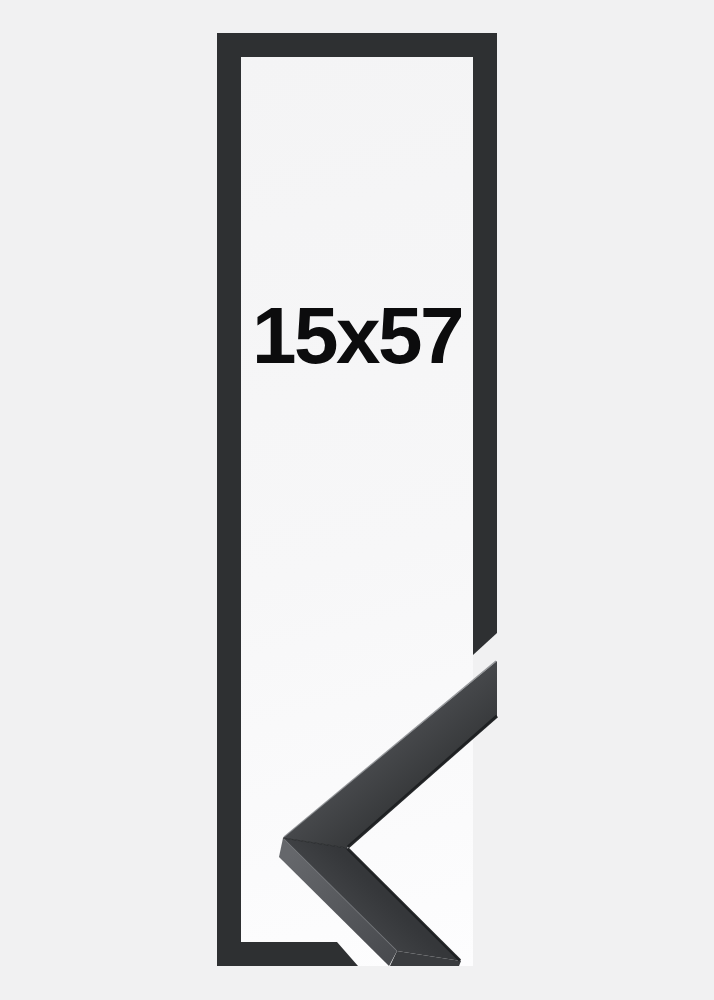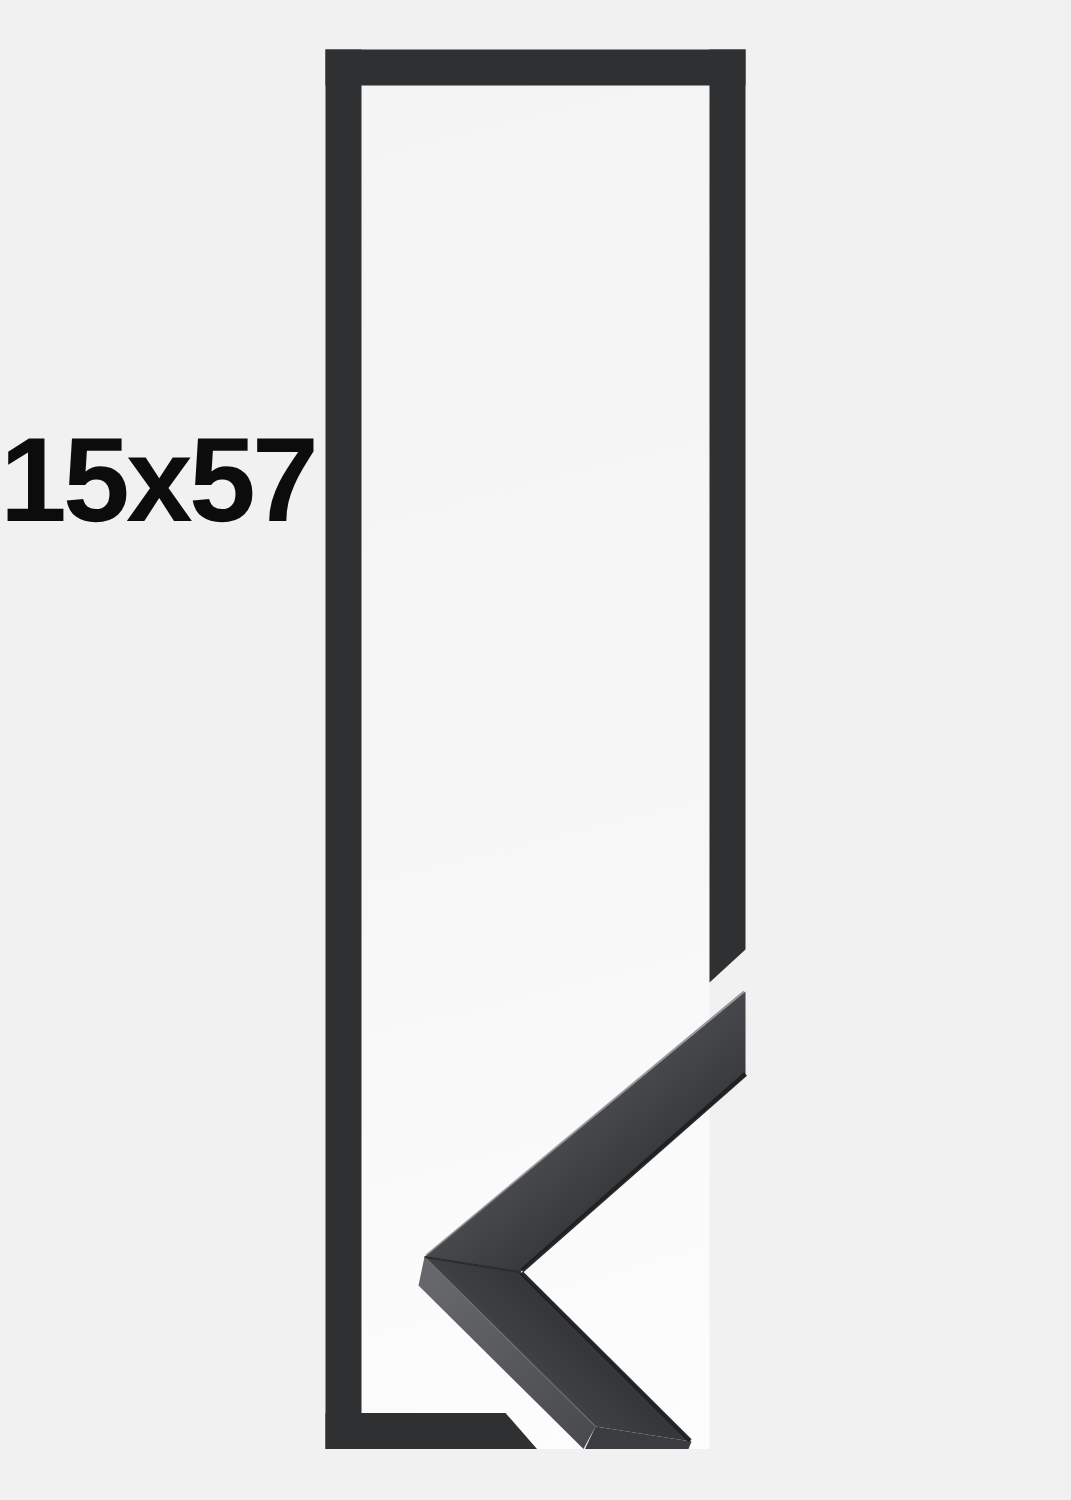--- a/index.html
+++ b/index.html
@@ -17,24 +17,24 @@
     background: #f1f1f2;
   }
   .stage svg {
     position: absolute;
     top: 0;
     left: 0;
     display: block;
   }
   .size-label {
     position: absolute;
-    top: 280px;
+    top: 296px;
     left: 0;
     width: 714px;
-    text-align: left;
+    text-align: center;
     font-weight: 700;
     font-size: 80px;
     line-height: 1;
     letter-spacing: -2.5px;
     color: #0c0c0d;
     user-select: none;
   }
 </style>
 </head>
 <body>

